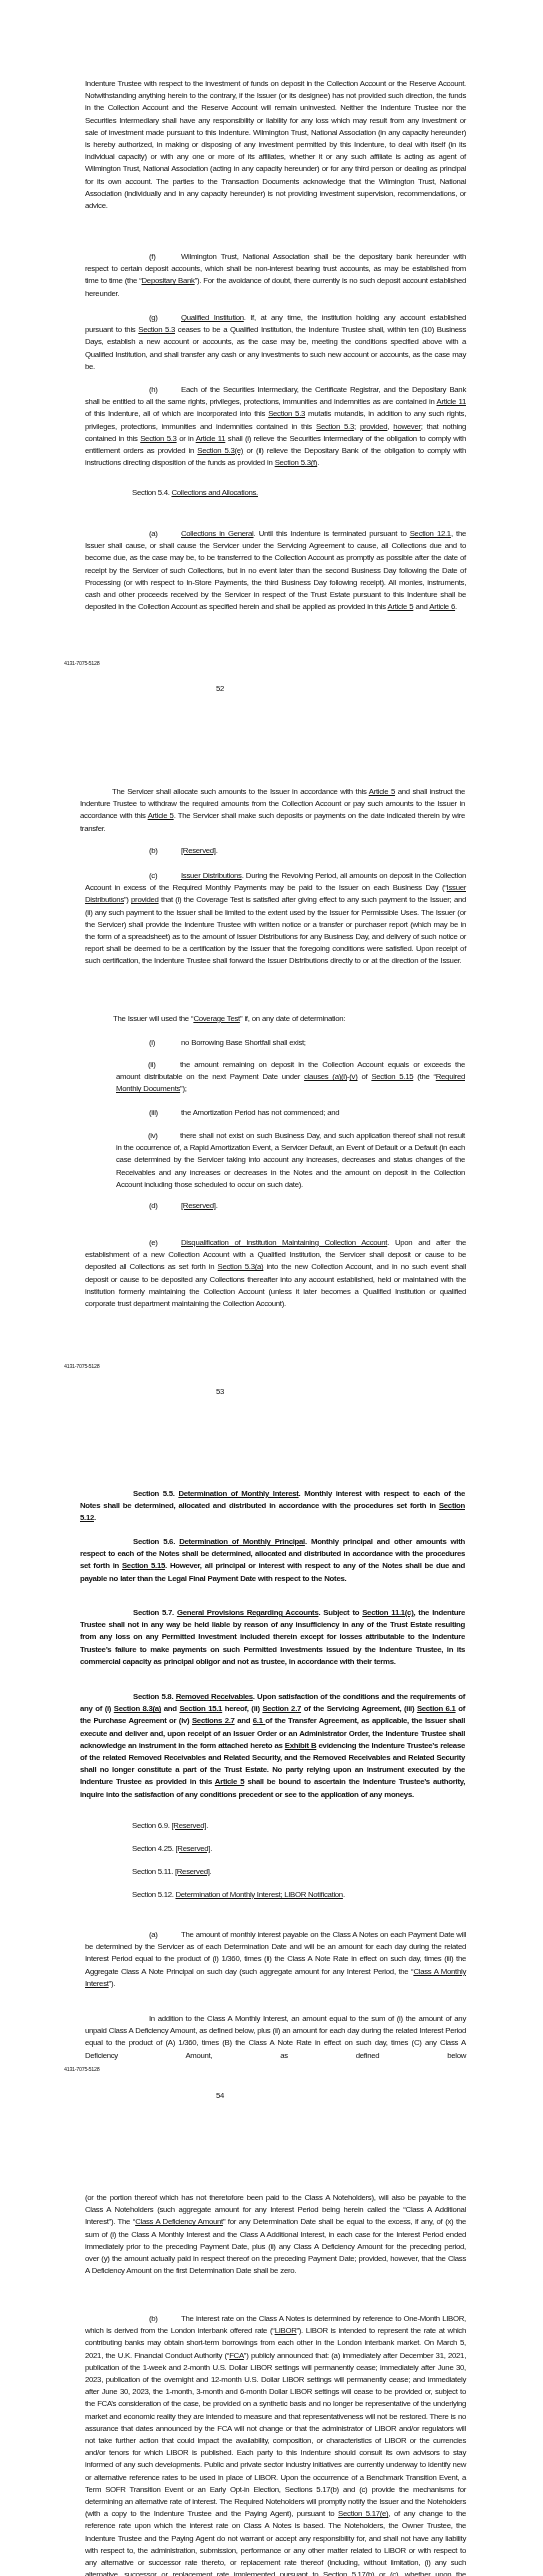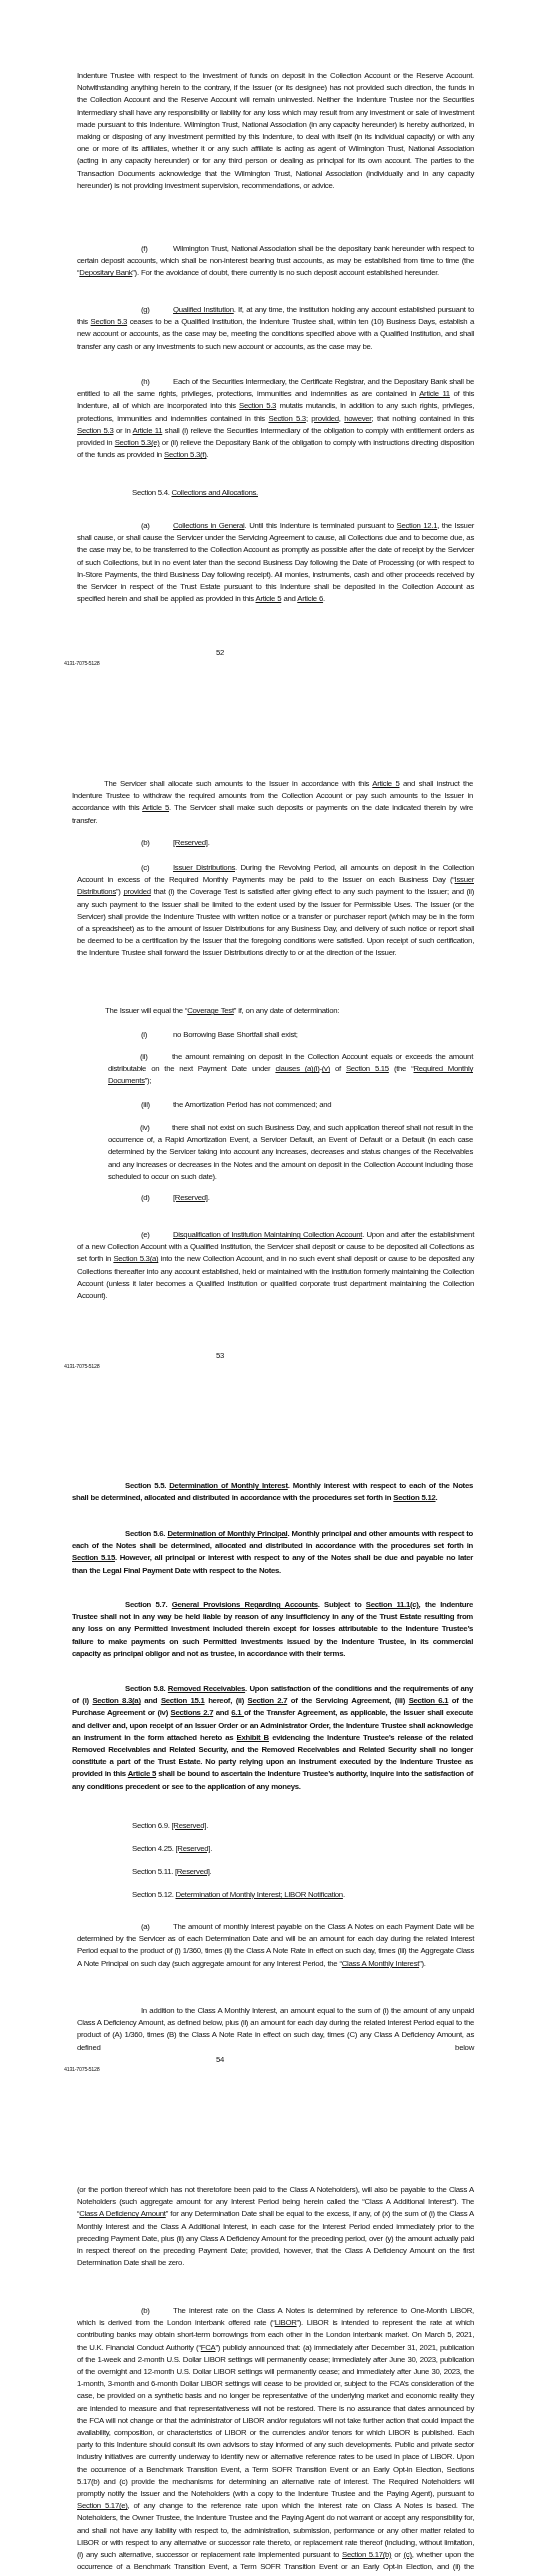--- a/index.html
+++ b/index.html
@@ -2,28 +2,28 @@
 <html style="font-size:8.2px"><head>
 <meta charset="utf-8">
 <style>
   html, body { margin: 0; padding: 0; background: #ffffff; }
   body { width: 544px; height: 2813px; position: relative; overflow: hidden;
          font-family: "Liberation Sans Narrow", "Liberation Sans", sans-serif; color: #111; }
   .blk { position: absolute; left: 69px; width: 413px; font-size: 7.8px; line-height: 12.2px;
          text-align: justify; letter-spacing: -0.3px; word-spacing: 0.3px; transform-origin: left top; }
   .blk.wide { left: 64px; width: 417px; }
   .blk.ind2 { left: 100px; width: 381px; }
-  .blk p { margin: 8px; }
+  .blk p { margin: 16px; }
   .ti1 { text-indent: 32px; }
   .ti2 { text-indent: 64px; }
   .ti3 { text-indent: 53px; font-weight: bold; }
   .lbl { display: inline-block; width: 32px; text-indent: 0; }
   u { text-decoration: underline; text-underline-offset: 1px; }
   .pagenum { position: absolute; left: 0; width: 440px; text-align: center; font-size: 7.7px;
-             letter-spacing: -0.3px; }
+             letter-spacing: -0.3px; margin-top: 36px; }
   .docid { position: absolute; left: 64px; font-size: 5.4px; letter-spacing: -0.3px; color: #222; }
   .heading { position: absolute; left: 116px; font-size: 7.8px; letter-spacing: -0.3px; margin-left: 16px; }
 </style>
 </head>
 <body>
 
 <div>
   <div class="blk" style="top:62px">
     <p>Indenture Trustee with respect to the investment of funds on deposit in the Collection Account or the Reserve Account.  Notwithstanding anything herein to the contrary, if the Issuer (or its designee) has not provided such direction, the funds in the Collection Account and the Reserve Account will remain uninvested. Neither the Indenture Trustee nor the Securities Intermediary shall have any responsibility or liability for any loss which may result from any investment or sale of investment made pursuant to this Indenture. Wilmington Trust, National Association (in any capacity hereunder) is hereby authorized, in making or disposing of any investment permitted by this Indenture, to deal with itself (in its individual capacity) or with any one or more of its affiliates, whether it or any such affiliate is acting as agent of Wilmington Trust, National Association (acting in any capacity hereunder) or for any third person or dealing as principal for its own account. The parties to the Transaction Documents acknowledge that the Wilmington Trust, National Association (individually and in any capacity hereunder) is not providing investment supervision, recommendations, or advice.</p>
   </div>
@@ -59,21 +59,21 @@
 
   <div class="blk" style="top:829px">
     <p class="ti2"><span class="lbl">(b)</span><u>[Reserved]</u><span>.</span></p>
   </div>
 
   <div class="blk" style="top:854px">
     <p class="ti2"><span class="lbl">(c)</span><u>Issuer Distributions</u><span>.  During the Revolving Period, all amounts on deposit in the Collection Account in excess of the Required Monthly Payments may be paid to the Issuer on each Business Day (“</span><u>Issuer Distributions</u><span>”) </span><u>provided</u><span> that (i) the Coverage Test is satisfied after giving effect to any such payment to the Issuer; and (ii) any such payment to the Issuer shall be limited to the extent used by the Issuer for Permissible Uses.  The Issuer (or the Servicer) shall provide the Indenture Trustee with written notice or a transfer or purchaser report (which may be in the form of a spreadsheet) as to the amount of Issuer Distributions for any Business Day, and delivery of such notice or report shall be deemed to be a certification by the Issuer that the foregoing conditions were satisfied.  Upon receipt of such certification, the Indenture Trustee shall forward the Issuer Distributions directly to or at the direction of the Issuer.</span></p>
   </div>
 
   <div class="blk" style="top:997px">
-    <p style="padding-left:28px"><span>The Issuer will equal the “</span><u>Coverage Test</u><span>” if, on any date of determination:</span></p>
+    <p style="padding-left:28px"><span>The Issuer will used the “</span><u>Coverage Test</u><span>” if, on any date of determination:</span></p>
   </div>
 
   <div class="blk" style="top:1021px">
     <p class="ti2"><span class="lbl">(i)</span><span>no Borrowing Base Shortfall shall exist;</span></p>
   </div>
 
   <div class="blk ind2" style="top:1043px">
     <p style="text-indent:32px"><span class="lbl">(ii)</span><span>the amount remaining on deposit in the Collection Account equals or exceeds the amount distributable on the next Payment Date under </span><u>clauses (a)(i)</u><span>-</span><u>(v)</u><span> of </span><u>Section 5.15</u><span> (the “</span><u>Required Monthly Documents</u><span>”);</span></p>
   </div>
 

